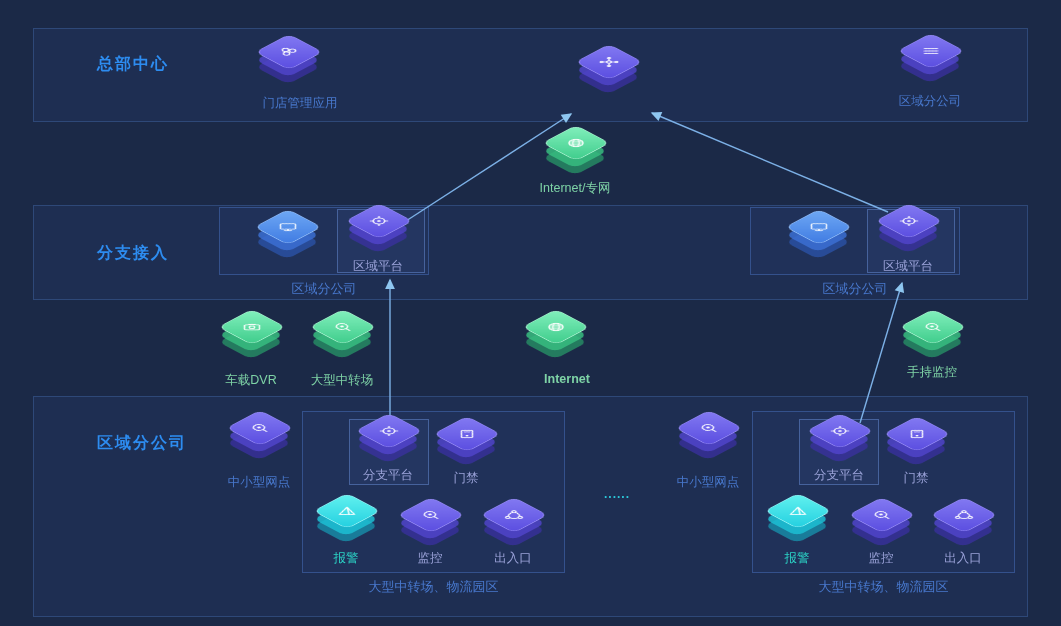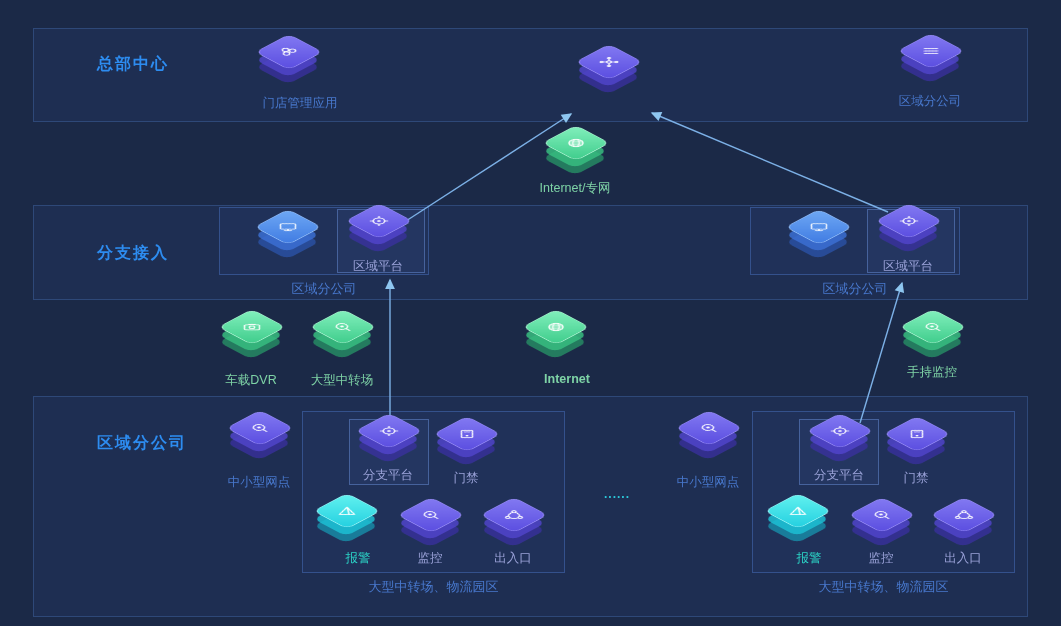--- a/index.html
+++ b/index.html
@@ -47,21 +47,21 @@
   .cube-green .f2{background:#36bd7f;opacity:.85;}
   .cube-green .f3{background:#27a06a;opacity:.68;}
   .cube-cyan .f1{background:linear-gradient(135deg,#63f2ef,#22cfe0);border:1px solid rgba(205,255,255,.6);}
   .cube-cyan .f2{background:#1cc0d4;opacity:.85;}
   .cube-cyan .f3{background:#149fb8;opacity:.68;}
   
   .nlabel{position:absolute;transform:translateX(-50%);font-size:12.5px;white-space:nowrap;z-index:5;}
   .lbl-blue{color:#4878cd;}
   .lbl-green{color:#7ed3a6;}
   .lbl-lav{color:#9aa2d8;}
-  .lbl-cyan{color:#2bd3c6;margin-left:12px;}
+  .lbl-cyan{color:#2bd3c6;}
   
   #dots{position:absolute;left:617px;top:487px;transform:translateX(-50%);color:#2cc8da;font-size:12px;font-weight:bold;letter-spacing:1px;z-index:5;}
   #watermark{position:absolute;right:3px;top:574px;z-index:10;color:#ffffff;font-size:27px;font-weight:bold;white-space:nowrap;text-shadow:0 1px 3px rgba(0,0,0,.65);}
   #watermark .wm-prefix{font-weight:900;margin-right:8px;letter-spacing:1px;}
 </style>
 </head>
 <body>
 
 <div id="stage">
 

